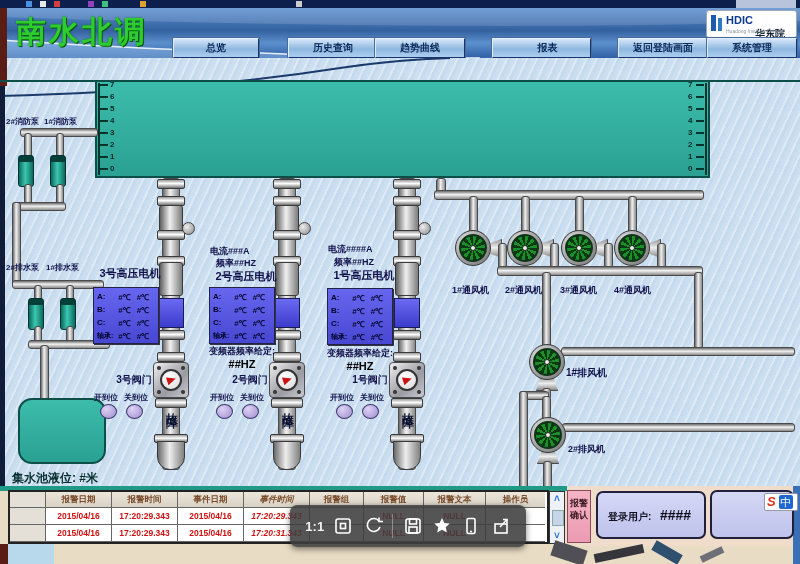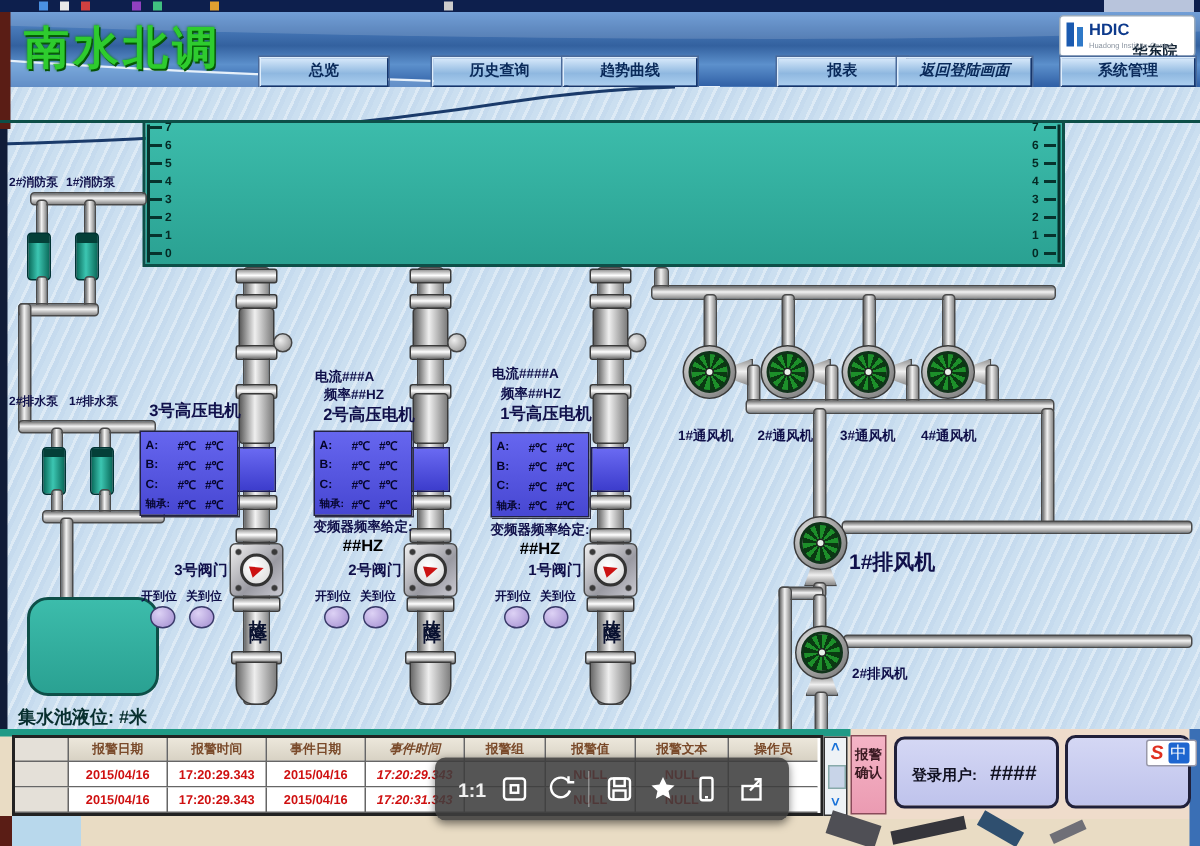--- a/index.html
+++ b/index.html
@@ -100,22 +100,22 @@
       <span class="abs" style="left:11px;top:7px;width:4px;height:13px;background:#2f79c8;"></span>
       <span class="abs lbl" style="left:19px;top:3px;font-size:11px;color:#0d3a8c;">HDIC</span>
       <span class="abs lbl" style="left:48px;top:16px;font-size:10px;color:#123;">华东院</span>
       <span class="abs" style="left:19px;top:17px;font-size:5px;color:#8a94a0;white-space:nowrap;">Huadong Institute Center</span>
     </div>
   </div>
 
   <div class="nav-btn" style="left:173px;width:84px;">总览</div>
   <div class="nav-btn" style="left:272px;width:88px;margin-left:16px;">历史查询</div>
   <div class="nav-btn" style="left:375px;width:88px;">趋势曲线</div>
-  <div class="nav-btn" style="left:518px;width:85px;">报表</div>
-  <div class="nav-btn" style="left:598px;width:88px;font-style:italic;">返回登陆画面</div>
+  <div class="nav-btn" style="left:492px;width:85px;padding-left:12px;">报表</div>
+  <div class="nav-btn" style="left:618px;width:88px;">返回登陆画面</div>
   <div class="nav-btn" style="left:707px;width:88px;">系统管理</div>
 
   <div class="abs" style="left:0;top:58px;width:800px;height:429px;background-color:#cbdff0;background-image:repeating-linear-gradient(115deg,rgba(255,255,255,.35) 0 2px,rgba(185,208,233,.3) 2px 5px,transparent 5px 9px);"></div>
   <svg class="abs" width="450" height="40" style="left:0;top:58px;">
     <path d="M0,38 C150,34 250,24 340,10 C380,4 415,1 450,0" stroke="#1a3a6a" stroke-width="2" fill="none"></path>
   </svg>
   <div class="abs" style="left:0;top:8px;width:7px;height:78px;background:#5a1d15;"></div>
   <div class="abs" style="left:0;top:86px;width:5px;height:401px;background:#101c38;"></div>
 
   <div class="abs" style="left:0;top:80px;width:800px;height:2px;background:#0d4f48;"></div>
@@ -358,21 +358,21 @@
 
   <div class="pv" style="left:542px;top:272px;width:7px;height:75px;"></div>
   <div class="fan" style="left:529px;top:344px;">
       <div class="fanb"></div>
     </div>
   <div class="ph" style="left:561px;top:347px;width:232px;height:7px;"></div>
   <div class="cone" style="left:536px;top:377px;width:20px;height:12px;clip-path:polygon(22% 0,78% 0,100% 100%,0 100%);"></div>
   <div class="pv" style="left:542px;top:388px;width:7px;height:9px;"></div>
   <div class="ph" style="left:519px;top:391px;width:28px;height:7px;"></div>
   <div class="pv" style="left:519px;top:391px;width:7px;height:96px;"></div>
-  <span class="lbl" style="left:566px;top:366px;font-size:14px;">1#排风机</span>
+  <span class="lbl" style="left:566px;top:366px;font-size:10px;">1#排风机</span>
   <div class="pv" style="left:542px;top:396px;width:7px;height:24px;"></div>
   <div class="fan" style="left:530px;top:417px;">
       <div class="fanb"></div>
     </div>
   <div class="ph" style="left:562px;top:423px;width:231px;height:7px;"></div>
   <div class="cone" style="left:537px;top:450px;width:20px;height:12px;clip-path:polygon(22% 0,78% 0,100% 100%,0 100%);"></div>
   <div class="pv" style="left:543px;top:461px;width:7px;height:26px;"></div>
   <span class="lbl" style="left:568px;top:443px;font-size:9px;">2#排风机</span>
 
   <div class="abs" style="left:0;top:544px;width:800px;height:20px;background:#e9dcc4;"></div>

